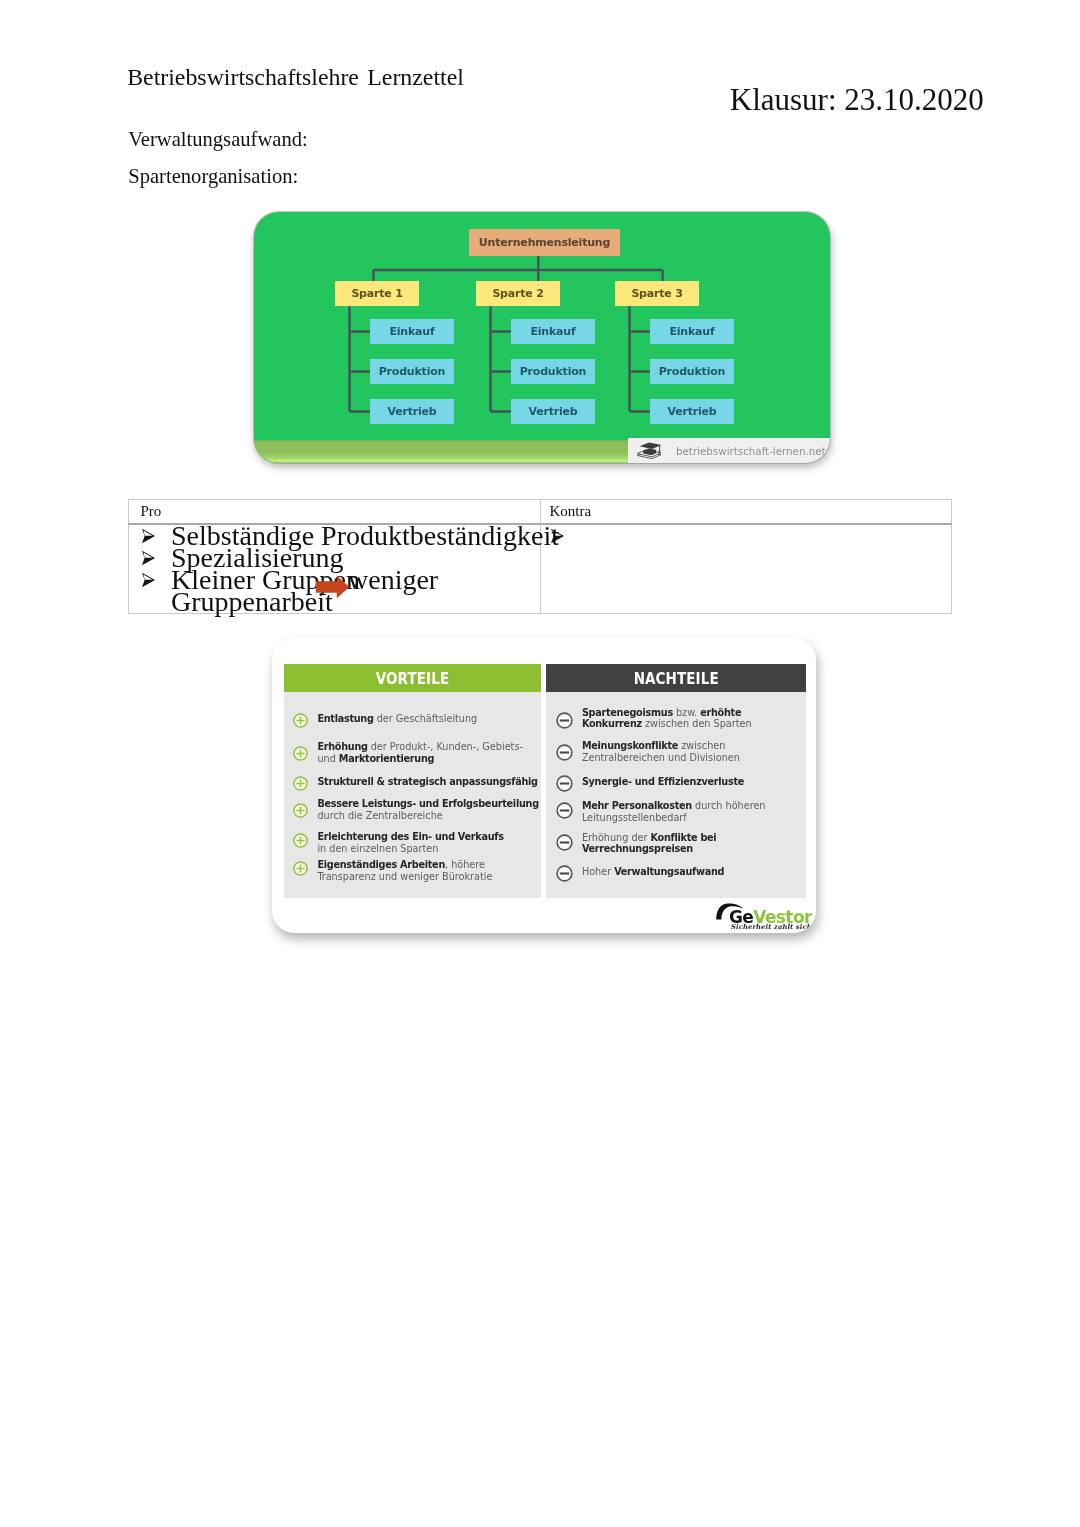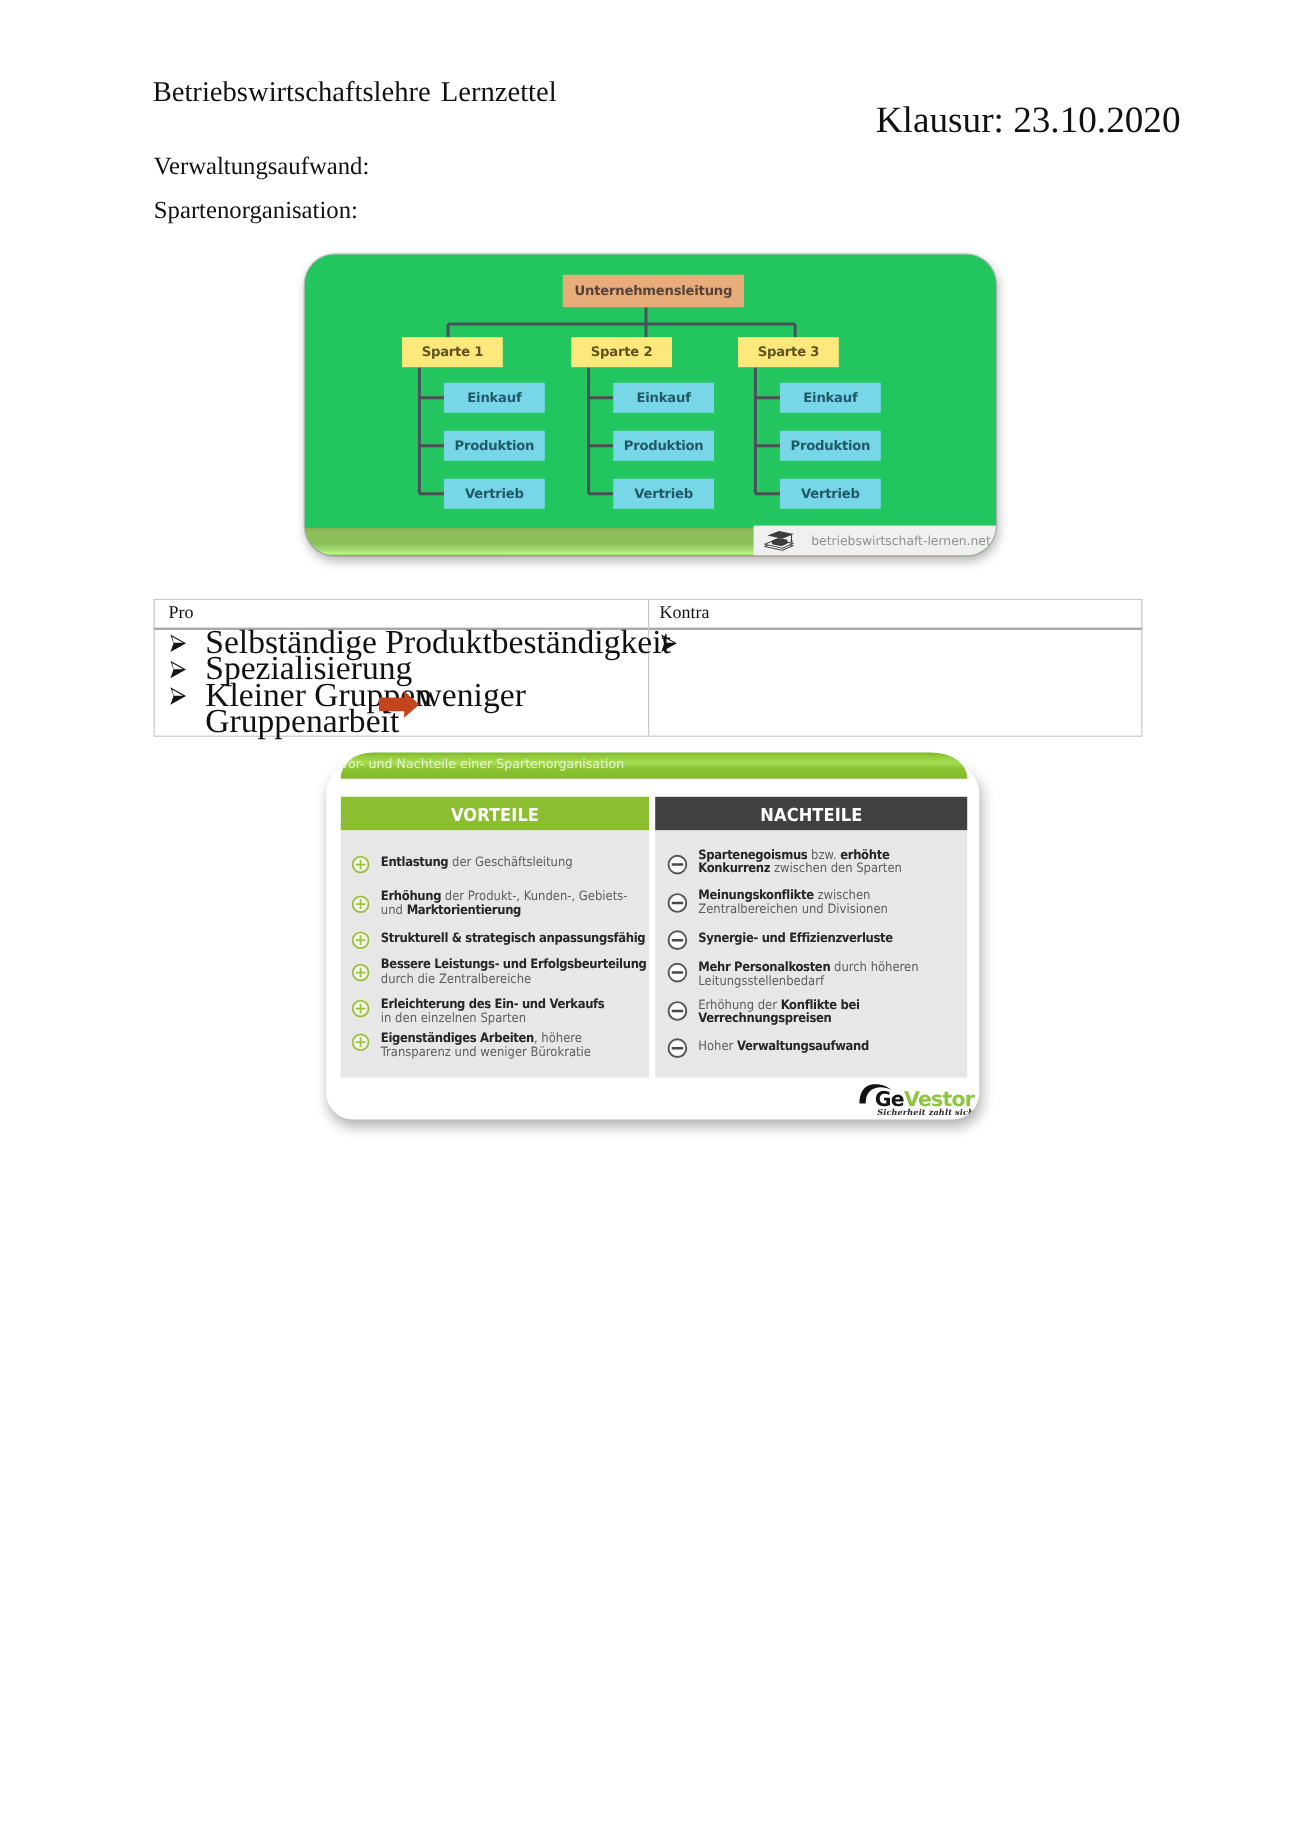--- a/index.html
+++ b/index.html
@@ -160,23 +160,20 @@
     <div class="li" style="left:42px;top:69px;">Kleiner Gruppen</div>
     <div class="li" style="left:219px;top:69px;">weniger</div>
     <div class="li" style="left:42px;top:91px;">Gruppenarbeit</div>
 
     <svg id="redarrow" width="35" height="24" viewBox="0 0 35 24">
       <path d="M0.8,6.2 L21.8,6.2 L21.8,0.8 L34.4,12 L21.8,23.2 L21.8,17.8 L0.8,17.8 Z" fill="#c4441e"></path>
     </svg>
   </div>
 
   <div id="chart2">
-    <div id="banner">
-      <span id="bannertext">Vor- und Nachteile einer Spartenorganisation</span>
-    </div>
     <div id="procol">
       <div class="colhead green">VORTEILE</div>
       <div class="colbody"></div>
     <div class="prow" style="top:49px">
           <span style="position:absolute;left:0;top:-1px">
             <svg class="picon" width="17" height="17" viewBox="0 0 17 17">
               <circle cx="8.5" cy="8.5" r="7.6" fill="none" stroke="#e7f0cf" stroke-width="1.4"></circle>
               <circle cx="8.5" cy="8.5" r="6.6" fill="#f2f8e6" stroke="#9cb852" stroke-width="1.5"></circle>
               <path d="M8.5,4.4 L8.5,12.6 M4.4,8.5 L12.6,8.5" stroke="#9ac441" stroke-width="1.5" stroke-linecap="butt"></path>
             </svg>

